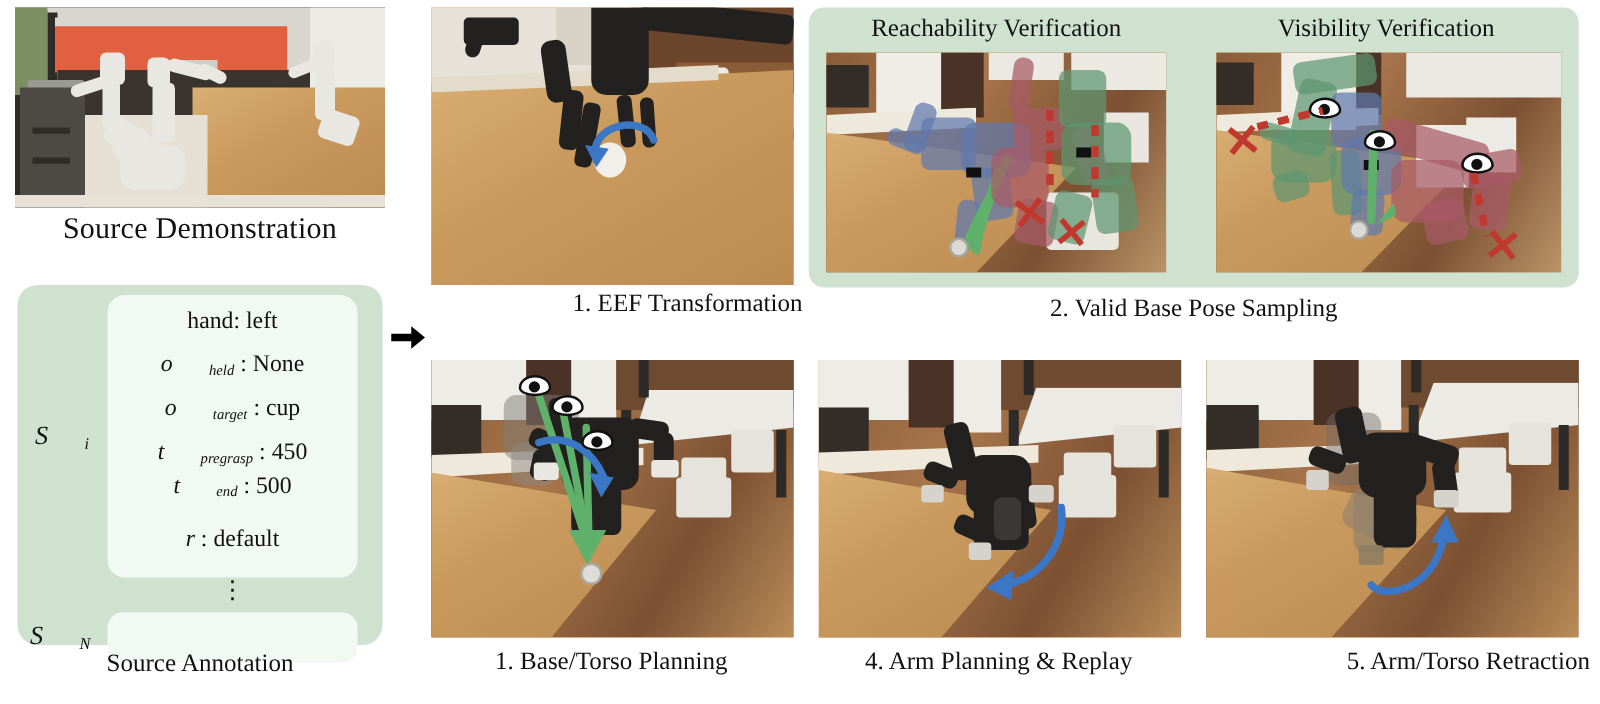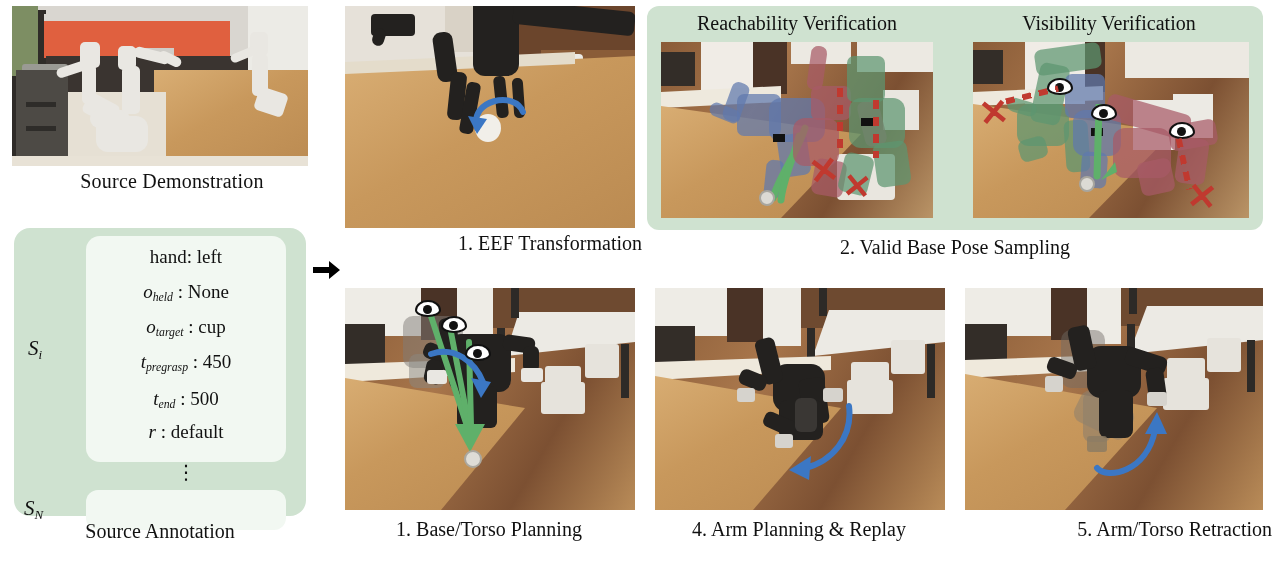--- a/index.html
+++ b/index.html
@@ -7,34 +7,34 @@
        font-family:"Liberation Serif","DejaVu Serif",serif;color:#111;}
 
   .abs{position:absolute;}
 
   
   .scene{position:absolute;overflow:hidden;background:#cbb persistent;}
   .scene *{position:absolute;}
 
   
   #source-demo-img{left:12px;top:6px;width:296px;height:160px;overflow:hidden;background:#2e2b28;}
-  #source-demo-caption{left:24px;top:170px;width:296px;text-align:center;
-        font-size:20px;letter-spacing:.2px;}
+  #source-demo-caption{left:12px;top:170px;width:296px;text-align:center;
+        font-size:24px;letter-spacing:.2px;}
 
   #subtask-panel{left:14px;top:228px;width:292px;height:288px;
         background:#cfe2d0;border-radius:16px;}
   #subtask-inner{left:72px;top:8px;width:200px;height:226px;
         background:#f2f8f2;border-radius:14px;}
   #subtask-inner-last{left:72px;top:262px;width:200px;height:40px;
         background:#f2f8f2;border-radius:12px;}
   .si-label{font-size:21px;font-style:italic;font-family:"Liberation Serif",serif;}
   #si-tag{left:14px;top:108px;}
   #sn-tag{left:10px;top:268px;}
   .kv{position:absolute;left:0;width:200px;text-align:center;font-size:19px;white-space:nowrap;}
-  .sub{font-size:.62em;vertical-align:-.28em;font-style:italic;}
+  .sub{font-size:.62em;vertical-align:-.28em;font-style:italic;margin-left:29px;}
   .it{font-style:italic;}
   #vdots{left:72px;top:238px;width:200px;text-align:center;font-size:20px;line-height:.6;}
   #subtask-caption{left:8px;top:520px;width:304px;text-align:center;font-size:20px;}
 
   #flow-arrow{left:312px;top:258px;width:30px;height:24px;}
 
   
   #eef-img{left:345px;top:6px;width:290px;height:222px;overflow:hidden;background:#c79a62;}
   #eef-caption{left:336px;top:232px;width:306px;text-align:right;font-size:20px;}
 
@@ -134,21 +134,21 @@
     <div class="kv" style="top:80px">
       <span class="it">o</span><span class="sub it">target</span>
       <span>:</span>
       <span>cup</span>
     </div>
     <div class="kv" style="top:115px">
       <span class="it">t</span><span class="sub it">pregrasp</span>
       <span>:</span>
       <span>450</span>
     </div>
-    <div class="kv" style="top:152px">
+    <div class="kv" style="top:142px">
       <span class="it">t</span><span class="sub it">end</span>
       <span>:</span>
       <span>500</span>
     </div>
     <div class="kv" style="top:185px">
       <span class="it">r</span>
       <span>:</span>
       <span>default</span>
     </div>
   </div>

